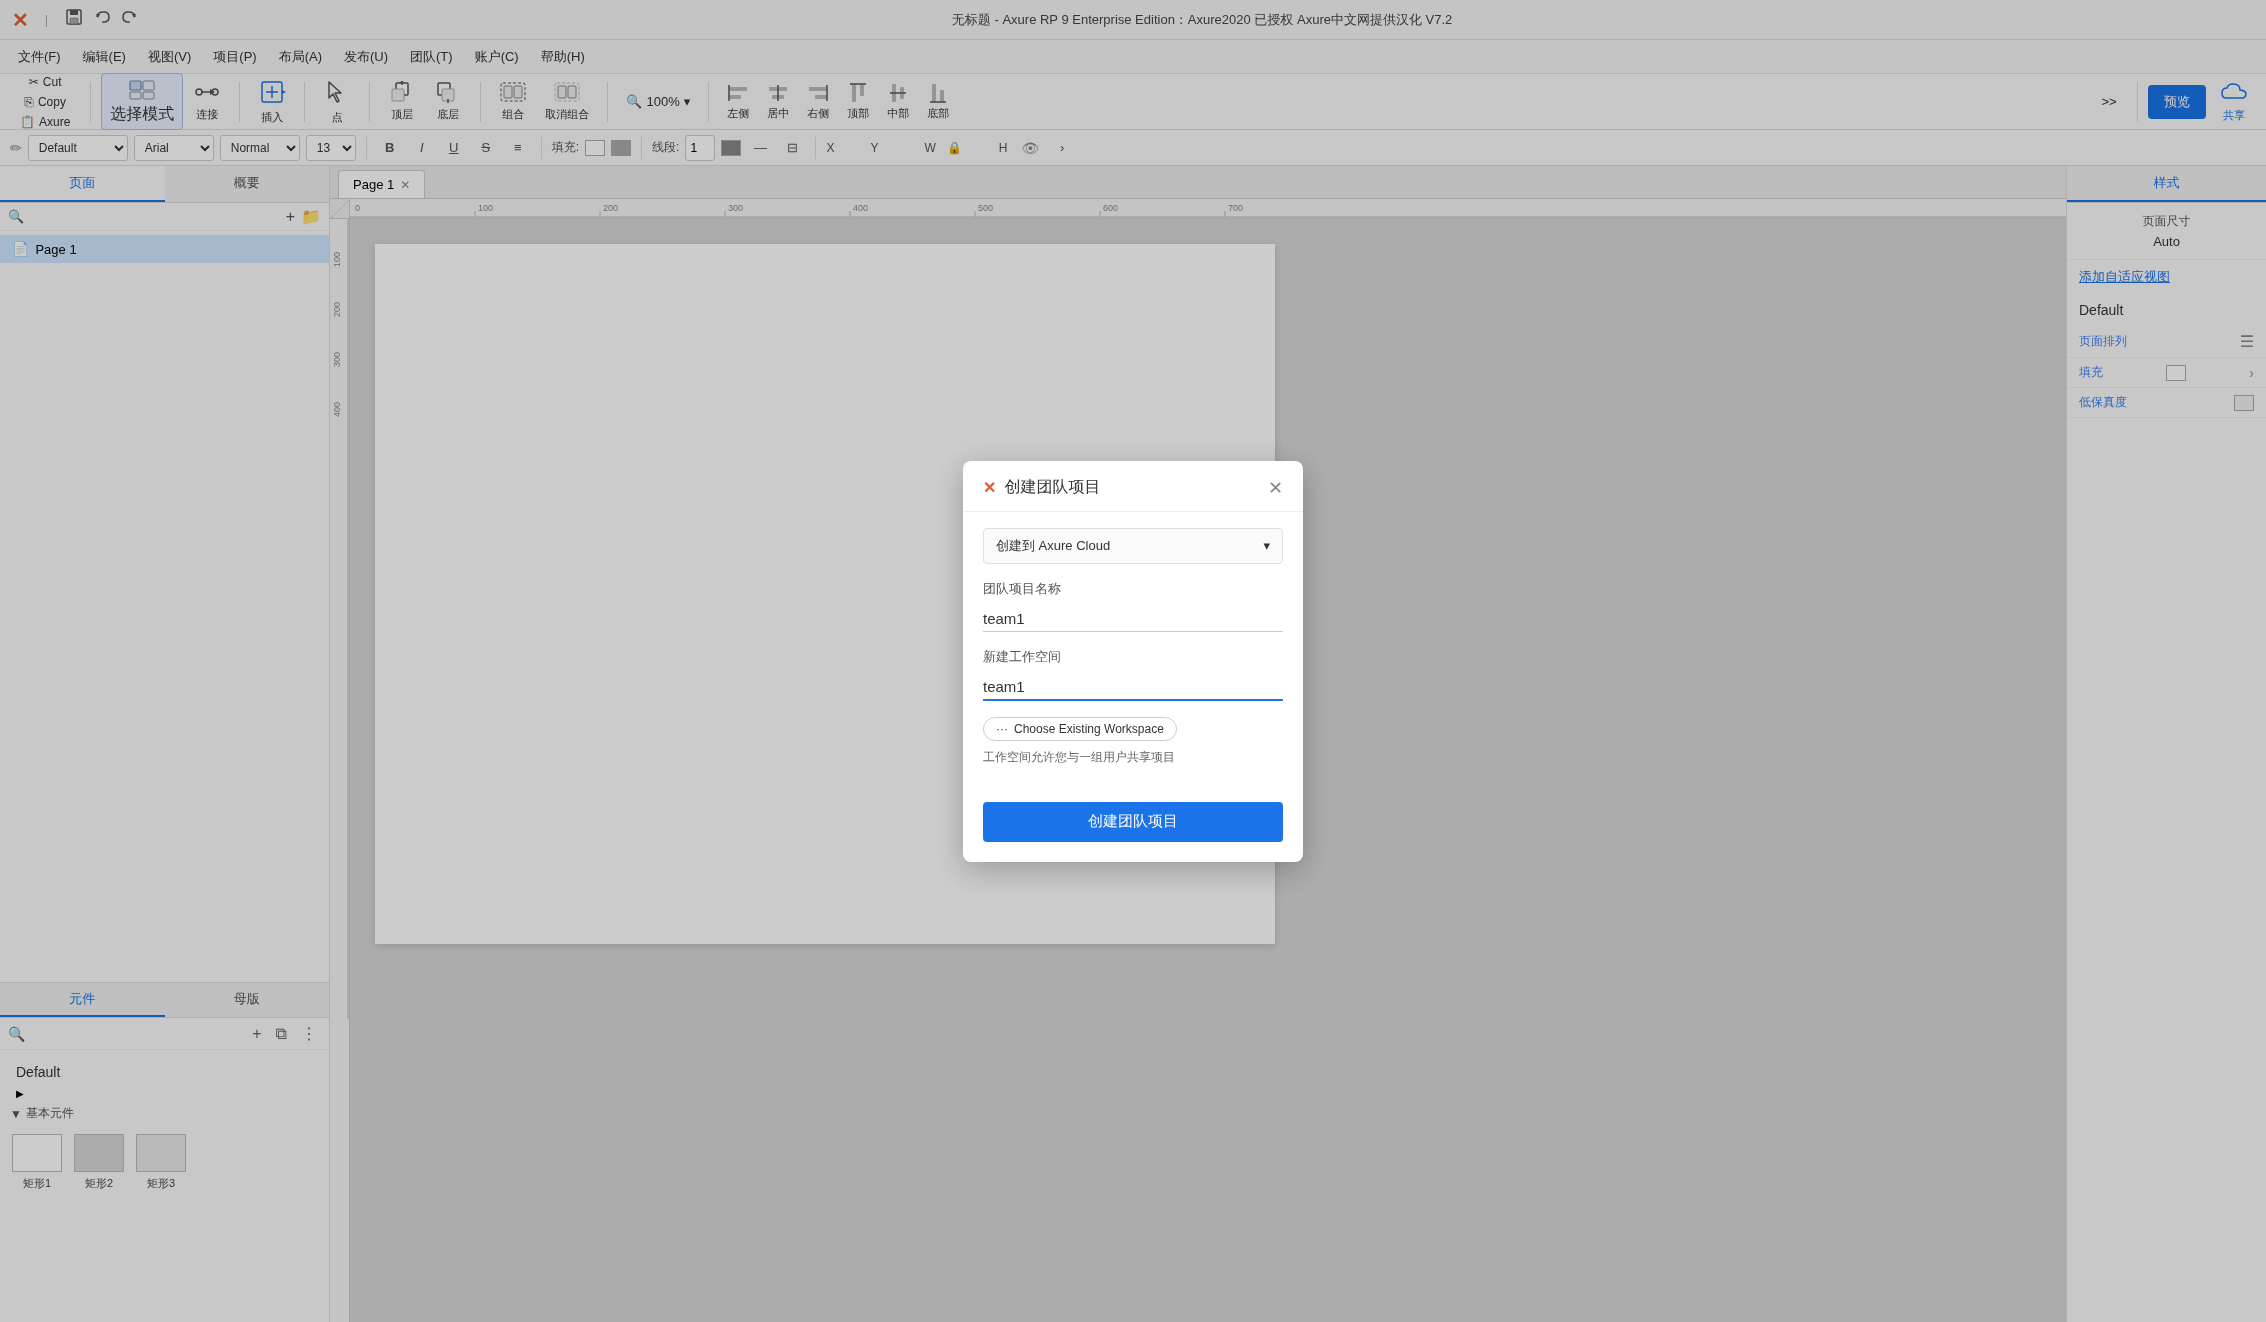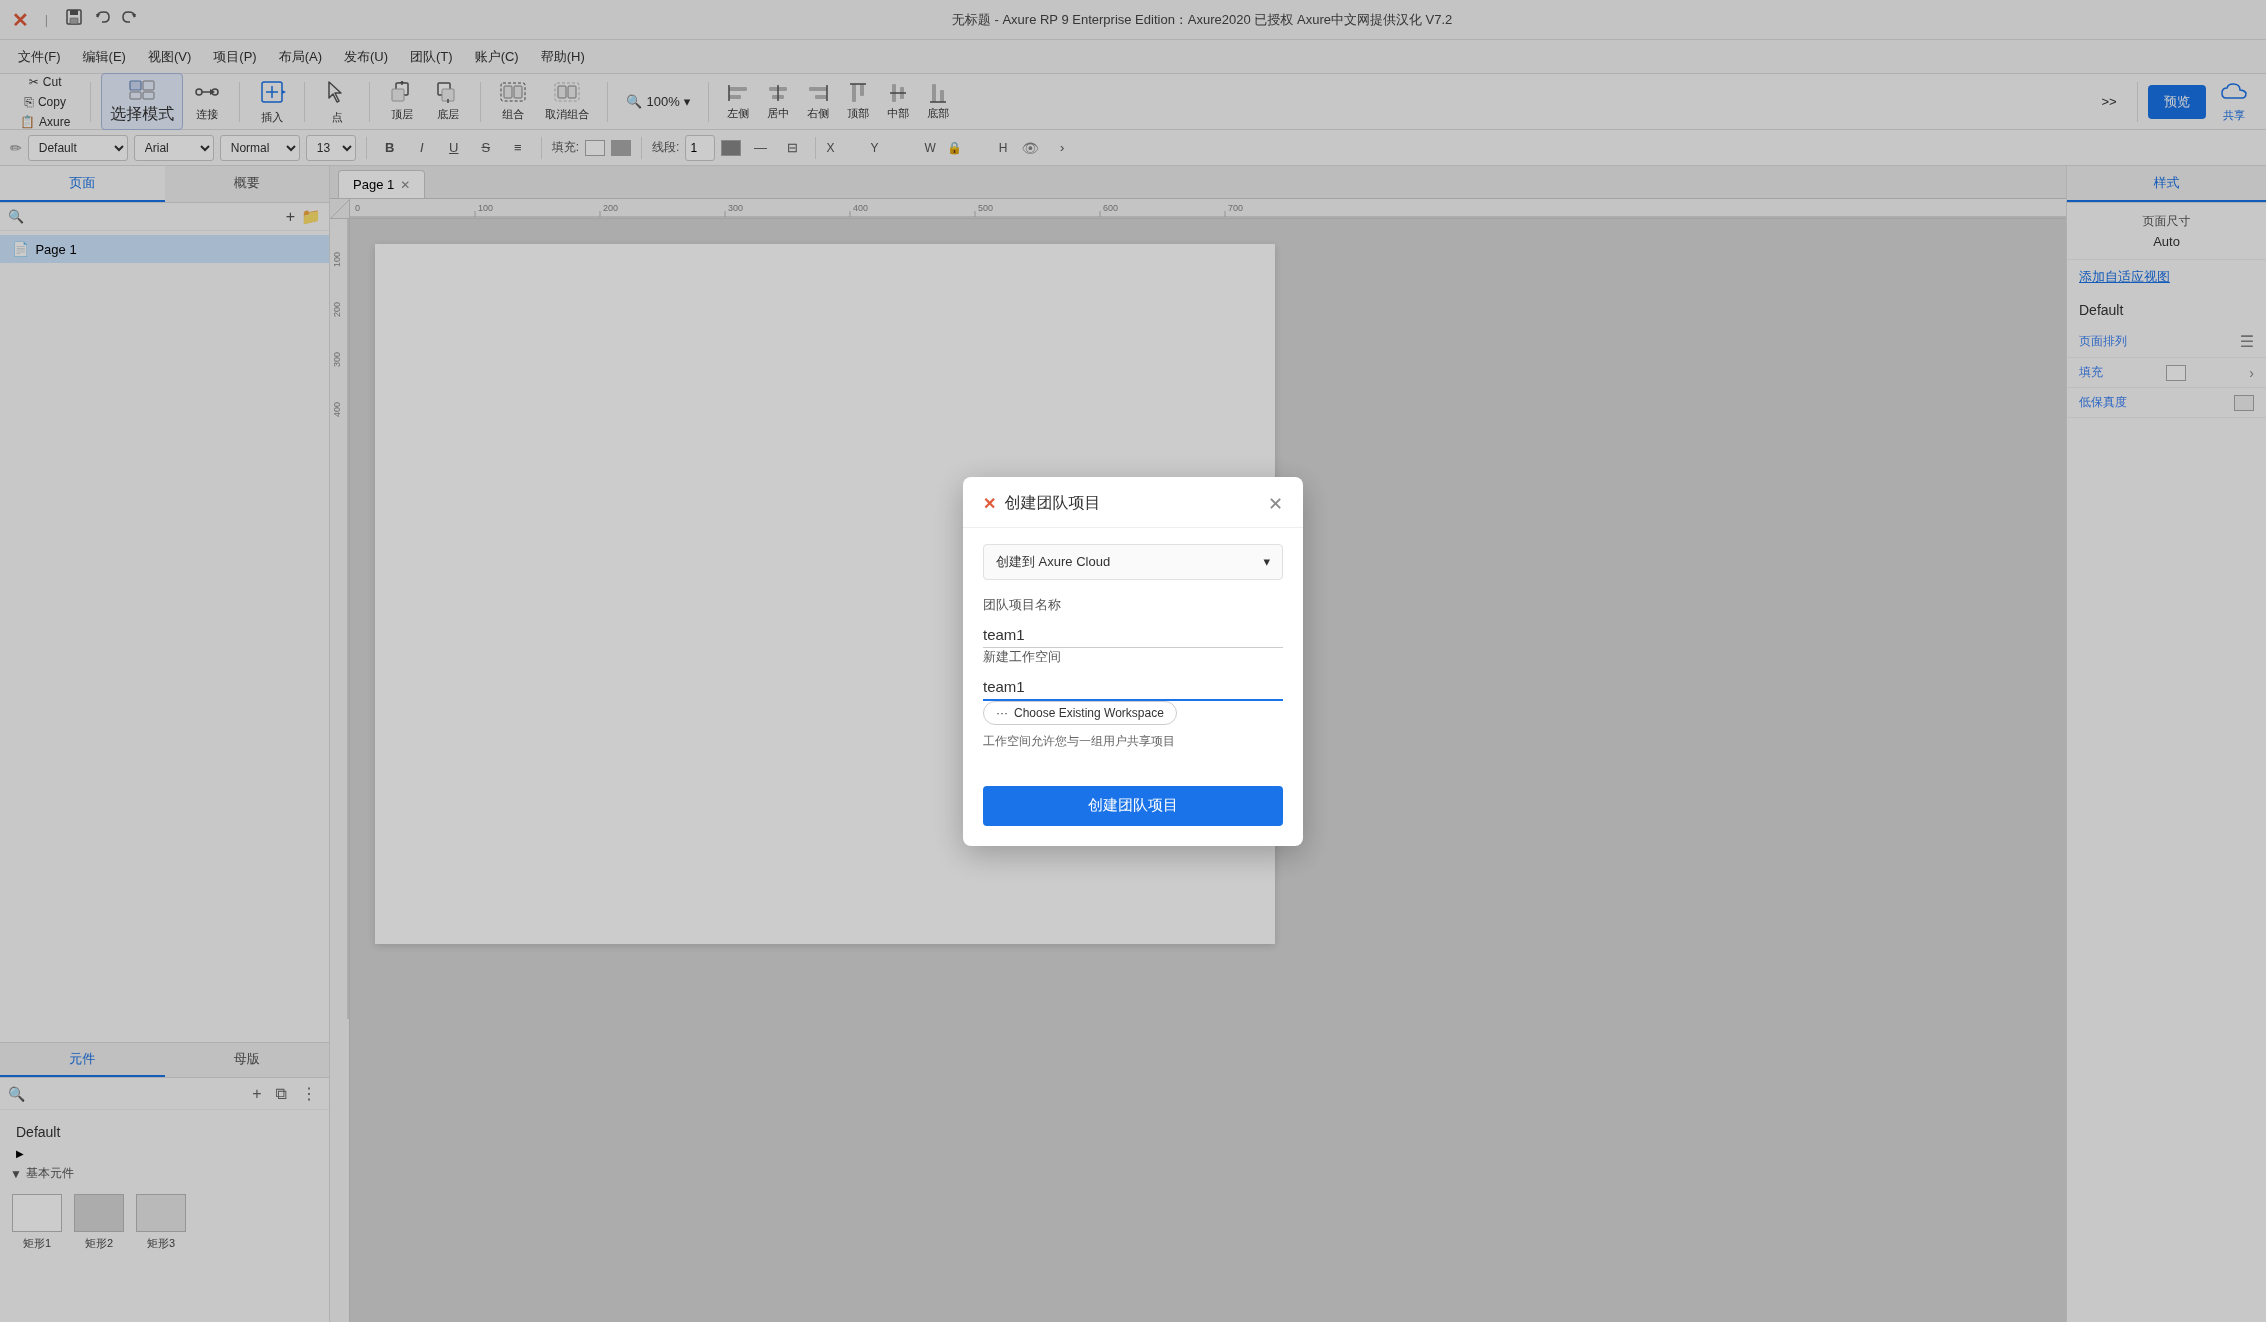--- a/index.html
+++ b/index.html
@@ -193,21 +193,21 @@
       font-size: 13px;
     }
     .page-item.selected { background: #d0e8ff; }
     .page-icon { font-size: 14px; color: #555; }
 
     
     #components-section {
       border-top: 1px solid #ddd;
       display: flex;
       flex-direction: column;
-      height: 280px;
+      height: 340px;
     }
     #components-tabs {
       display: flex;
       background: #f0f0f0;
       border-bottom: 1px solid #ddd;
     }
     .comp-tab {
       flex: 1;
       text-align: center;
       padding: 7px 0;
@@ -364,21 +364,21 @@
       align-items: center;
       justify-content: space-between;
       padding: 8px 12px;
       border: 1px solid #e0e0e0;
       border-radius: 4px;
       cursor: pointer;
       margin-bottom: 16px;
       background: #fafafa;
     }
     .dialog-cloud-select span { font-size: 13px; color: #333; }
-    .dialog-field { }
+    .dialog-field { margin-bottom: 16px; }
     .dialog-field label { display: block; font-size: 13px; color: #555; margin-bottom: 8px; }
     .dialog-field input {
       width: 100%;
       border: none;
       border-bottom: 2px solid #1a73e8;
       outline: none;
       font-size: 15px;
       padding: 4px 0;
       color: #333;
     }

